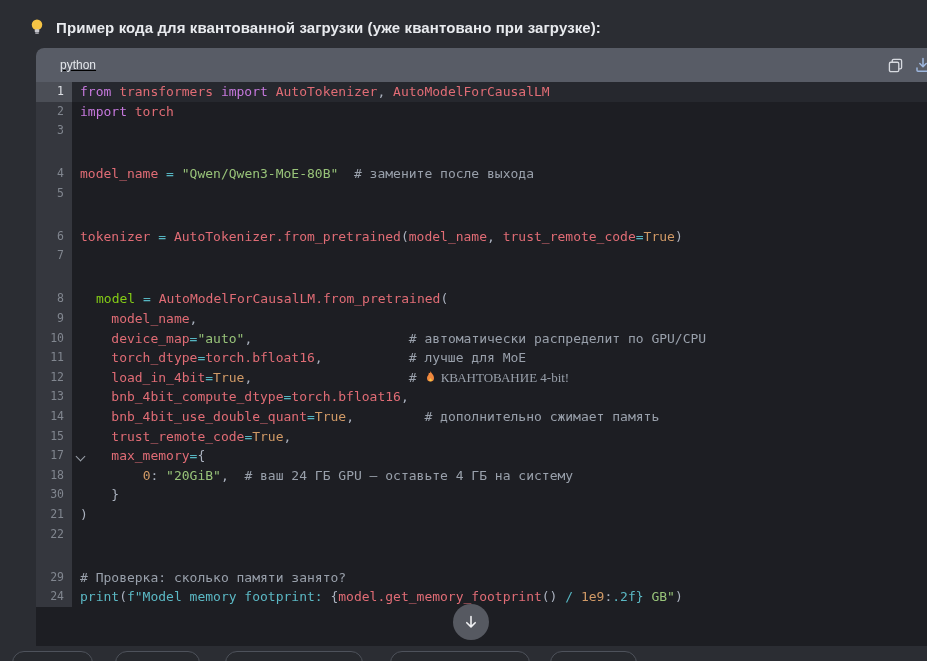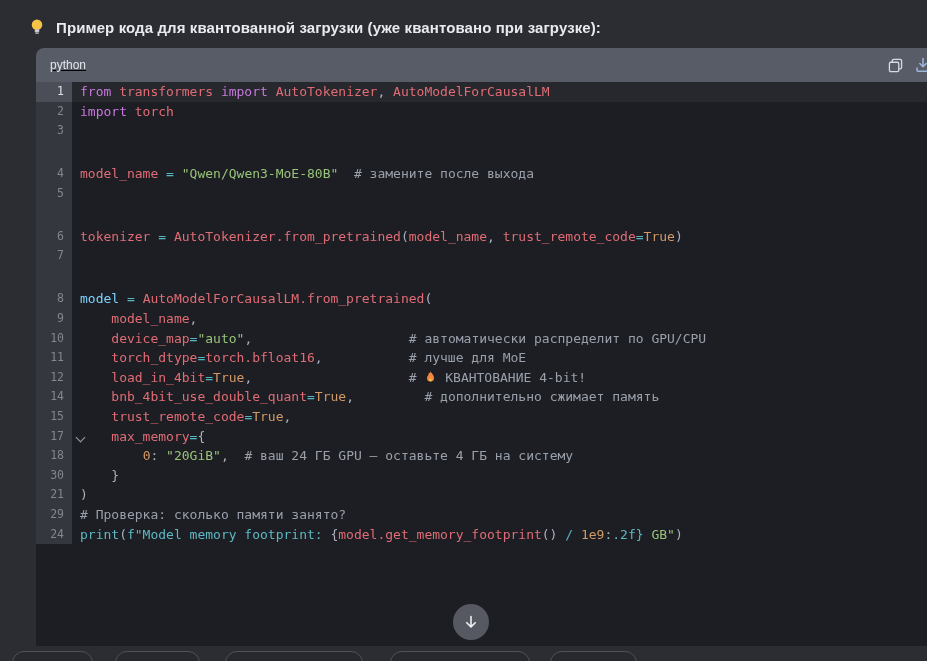--- a/index.html
+++ b/index.html
@@ -7,21 +7,21 @@
         font-family:"Liberation Sans",sans-serif;}
 
   
   .msg-header{position:absolute;left:28px;top:18px;display:flex;align-items:center;gap:10px;}
   .msg-title{color:#e8eaee;font-size:15px;font-weight:700;letter-spacing:.1px;}
 
   
   .code-block{position:absolute;left:36px;top:48px;width:891px;height:598px;
               border-radius:8px 0 0 0;overflow:hidden;background:#1d1e23;}
   .cb-header{height:34px;background:#585c66;display:flex;align-items:center;
-             justify-content:space-between;padding:0 10px 0 14px;text-decoration:underline;}
+             justify-content:space-between;padding:0 10px 0 24px;text-decoration:underline;}
   .cb-lang{color:#e3e6eb;font-size:12px;}
   .cb-actions{display:flex;align-items:center;gap:12px;}
   .icon-btn{background:none;border:none;padding:0;cursor:pointer;display:flex;align-items:center;}
 
   .cb-body{position:relative;height:564px;background:#1d1e23;}
   .code-row{display:flex;height:19.6px;line-height:19.6px;
             font-family:"DejaVu Sans Mono",monospace;font-size:13px;}
   .code-row.empty{height:43px;}
   .gutter-cell{flex:0 0 28px;background:#35373e;text-align:right;padding-right:8px;
                color:#81868f;font-size:11.5px;position:relative;line-height:19.6px;}
@@ -99,40 +99,44 @@
         <div class="code-row">
           <div class="gutter-cell">6</div>
           <div class="code-text"><span style="color: rgb(224, 108, 117);">tokenizer</span><span style="color: rgb(171, 178, 191);"> </span><span style="color: rgb(86, 182, 194);">=</span><span style="color: rgb(171, 178, 191);"> </span><span style="color: rgb(224, 108, 117);">AutoTokenizer.from_pretrained</span><span style="color: rgb(171, 178, 191);">(</span><span style="color: rgb(224, 108, 117);">model_name</span><span style="color: rgb(171, 178, 191);">,</span><span style="color: rgb(171, 178, 191);"> </span><span style="color: rgb(224, 108, 117);">trust_remote_code</span><span style="color: rgb(86, 182, 194);">=</span><span style="color: rgb(209, 154, 102);">True</span><span style="color: rgb(171, 178, 191);">)</span></div>
         </div>
         <div class="code-row empty">
           <div class="gutter-cell">7</div>
           <div class="code-text"></div>
         </div>
         <div class="code-row">
           <div class="gutter-cell">8</div>
-          <div class="code-text"><span style="color: #7dd3fc;">model</span><span style="color: rgb(171, 178, 191);"> </span><span style="color: rgb(86, 182, 194);">=</span><span style="color: rgb(171, 178, 191);"> </span><span style="color: rgb(224, 108, 117);">AutoModelForCausalLM.from_pretrained</span><span style="color: rgb(171, 178, 191);">(</span></div>
+          <div class="code-text"><span style="color: #84cc16; margin-left: 16px;">model</span><span style="color: rgb(171, 178, 191);"> </span><span style="color: rgb(86, 182, 194);">=</span><span style="color: rgb(171, 178, 191);"> </span><span style="color: rgb(224, 108, 117);">AutoModelForCausalLM.from_pretrained</span><span style="color: rgb(171, 178, 191);">(</span></div>
         </div>
         <div class="code-row">
           <div class="gutter-cell">9</div>
           <div class="code-text"><span style="color: rgb(171, 178, 191);">    </span><span style="color: rgb(224, 108, 117);">model_name</span><span style="color: rgb(171, 178, 191);">,</span></div>
         </div>
         <div class="code-row">
           <div class="gutter-cell">10</div>
           <div class="code-text"><span style="color: rgb(171, 178, 191);">    </span><span style="color: rgb(224, 108, 117);">device_map</span><span style="color: rgb(86, 182, 194);">=</span><span style="color: rgb(152, 195, 121);">"auto"</span><span style="color: rgb(171, 178, 191);">,</span><span style="color: rgb(171, 178, 191);">                    </span><span style="color: rgb(153, 160, 171);"># автоматически распределит по GPU/CPU</span></div>
         </div>
         <div class="code-row">
           <div class="gutter-cell">11</div>
           <div class="code-text"><span style="color: rgb(171, 178, 191);">    </span><span style="color: rgb(224, 108, 117);">torch_dtype</span><span style="color: rgb(86, 182, 194);">=</span><span style="color: rgb(224, 108, 117);">torch.bfloat16</span><span style="color: rgb(171, 178, 191);">,</span><span style="color: rgb(171, 178, 191);">           </span><span style="color: rgb(153, 160, 171);"># лучше для MoE</span></div>
         </div>
         <div class="code-row">
           <div class="gutter-cell">12</div>
           <div class="code-text"><span style="color: rgb(171, 178, 191);">    </span><span style="color: rgb(224, 108, 117);">load_in_4bit</span><span style="color: rgb(86, 182, 194);">=</span><span style="color: rgb(209, 154, 102);">True</span><span style="color: rgb(171, 178, 191);">,</span><span style="color: rgb(171, 178, 191);">                    </span><span style="color: rgb(153, 160, 171);"># </span><span style="display: inline-block; vertical-align: -2px;"><svg width="13" height="14" viewBox="0 0 14 16">
                 <path d="M7 1C8 4 11 5 11 9a4 4 0 0 1-8 0C3 6.5 5.5 5.5 5 3c1 .5 1.8 1.2 2-2z" fill="#f0883e"></path>
                 <path d="M7 9c.9 1.2 1.6 1.7 1.6 3A1.8 1.8 0 0 1 5.4 12C5.4 10.6 6.5 10.3 7 9z" fill="#f6c445"></path>
-              </svg></span><span style="color: rgb(153, 160, 171);"> КВАНТОВАНИЕ 4-bit!</span></div>
+              </svg></span><span style="color: rgb(153, 160, 171); font-family: Liberation Serif, serif;"> КВАНТОВАНИЕ 4-bit!</span></div>
+        </div>
+        <div class="code-row">
+          <div class="gutter-cell">13</div>
+          <div class="code-text"><span style="color: rgb(171, 178, 191);">    </span><span style="color: rgb(224, 108, 117);">bnb_4bit_compute_dtype</span><span style="color: rgb(86, 182, 194);">=</span><span style="color: rgb(224, 108, 117);">torch.bfloat16</span><span style="color: rgb(171, 178, 191);">,</span></div>
         </div>
         <div class="code-row">
           <div class="gutter-cell">14</div>
           <div class="code-text"><span style="color: rgb(171, 178, 191);">    </span><span style="color: rgb(224, 108, 117);">bnb_4bit_use_double_quant</span><span style="color: rgb(86, 182, 194);">=</span><span style="color: rgb(209, 154, 102);">True</span><span style="color: rgb(171, 178, 191);">,</span><span style="color: rgb(171, 178, 191);">         </span><span style="color: rgb(153, 160, 171);"># дополнительно сжимает память</span></div>
         </div>
         <div class="code-row">
           <div class="gutter-cell">15</div>
           <div class="code-text"><span style="color: rgb(171, 178, 191);">    </span><span style="color: rgb(224, 108, 117);">trust_remote_code</span><span style="color: rgb(86, 182, 194);">=</span><span style="color: rgb(209, 154, 102);">True</span><span style="color: rgb(171, 178, 191);">,</span></div>
         </div>
         <div class="code-row">
@@ -143,20 +147,24 @@
           <div class="gutter-cell">18</div>
           <div class="code-text"><span style="color: rgb(171, 178, 191);">        </span><span style="color: rgb(209, 154, 102);">0</span><span style="color: rgb(171, 178, 191);">:</span><span style="color: rgb(171, 178, 191);"> </span><span style="color: rgb(152, 195, 121);">"20GiB"</span><span style="color: rgb(171, 178, 191);">,</span><span style="color: rgb(171, 178, 191);">  </span><span style="color: rgb(153, 160, 171);"># ваш 24 ГБ GPU — оставьте 4 ГБ на систему</span></div>
         </div>
         <div class="code-row">
           <div class="gutter-cell">30</div>
           <div class="code-text"><span style="color: rgb(171, 178, 191);">    </span><span style="color: rgb(171, 178, 191);">}</span></div>
         </div>
         <div class="code-row">
           <div class="gutter-cell">21</div>
           <div class="code-text"><span style="color: rgb(171, 178, 191);">)</span></div>
+        </div>
+        <div class="code-row empty">
+          <div class="gutter-cell">22</div>
+          <div class="code-text"></div>
         </div>
         <div class="code-row">
           <div class="gutter-cell">29</div>
           <div class="code-text"><span style="color: rgb(153, 160, 171);"># Проверка: сколько памяти занято?</span></div>
         </div>
         <div class="code-row">
           <div class="gutter-cell">24</div>
           <div class="code-text"><span style="color: rgb(91, 184, 196);">print</span><span style="color: rgb(171, 178, 191);">(</span><span style="color: rgb(91, 184, 196);">f"Model memory footprint: </span><span style="color: rgb(171, 178, 191);">{</span><span style="color: rgb(224, 108, 117);">model.get_memory_footprint</span><span style="color: rgb(171, 178, 191);">()</span><span style="color: rgb(171, 178, 191);"> </span><span style="color: rgb(86, 182, 194);">/</span><span style="color: rgb(171, 178, 191);"> </span><span style="color: rgb(209, 154, 102);">1e9</span><span style="color: rgb(171, 178, 191);">:</span><span style="color: rgb(91, 184, 196);">.2f</span><span style="color: rgb(91, 184, 196);">}</span><span style="color: rgb(152, 195, 121);"> GB"</span><span style="color: rgb(171, 178, 191);">)</span></div>
         </div>
       </div>

